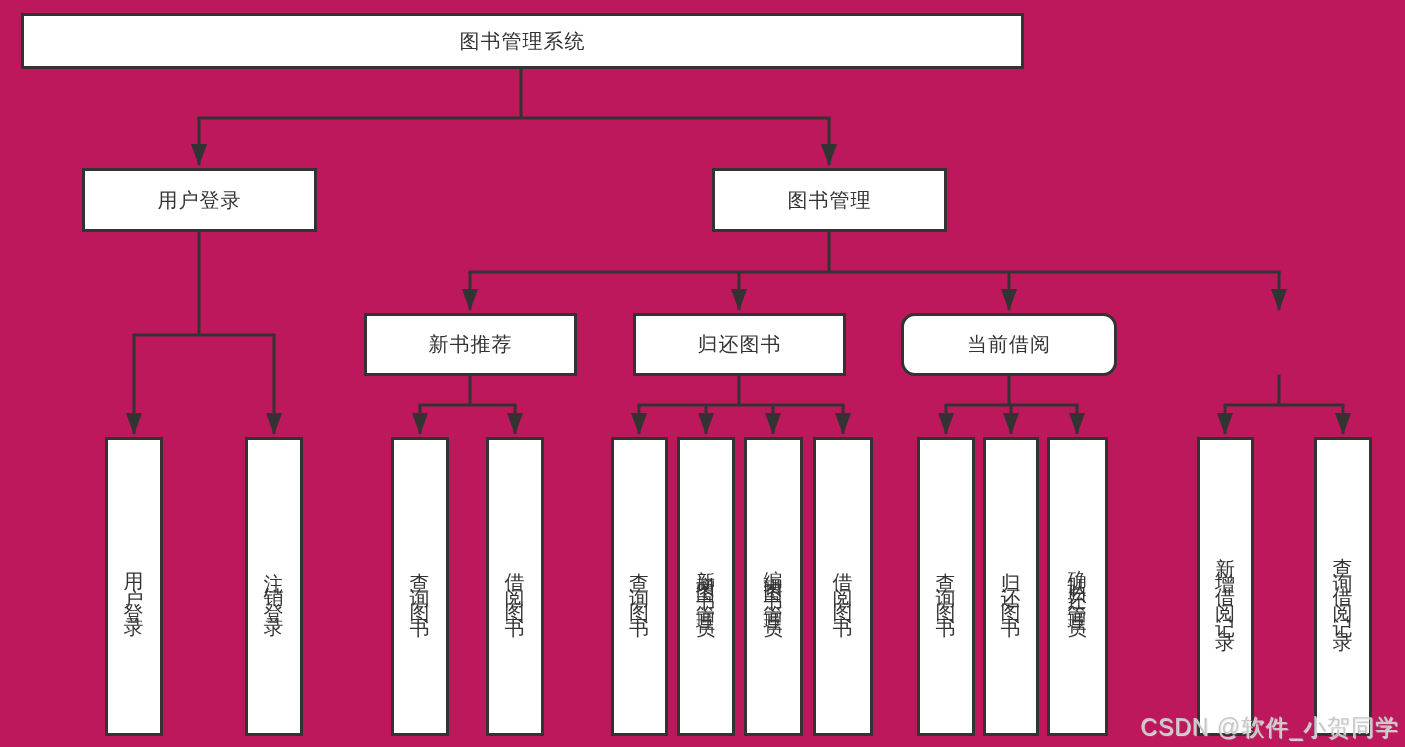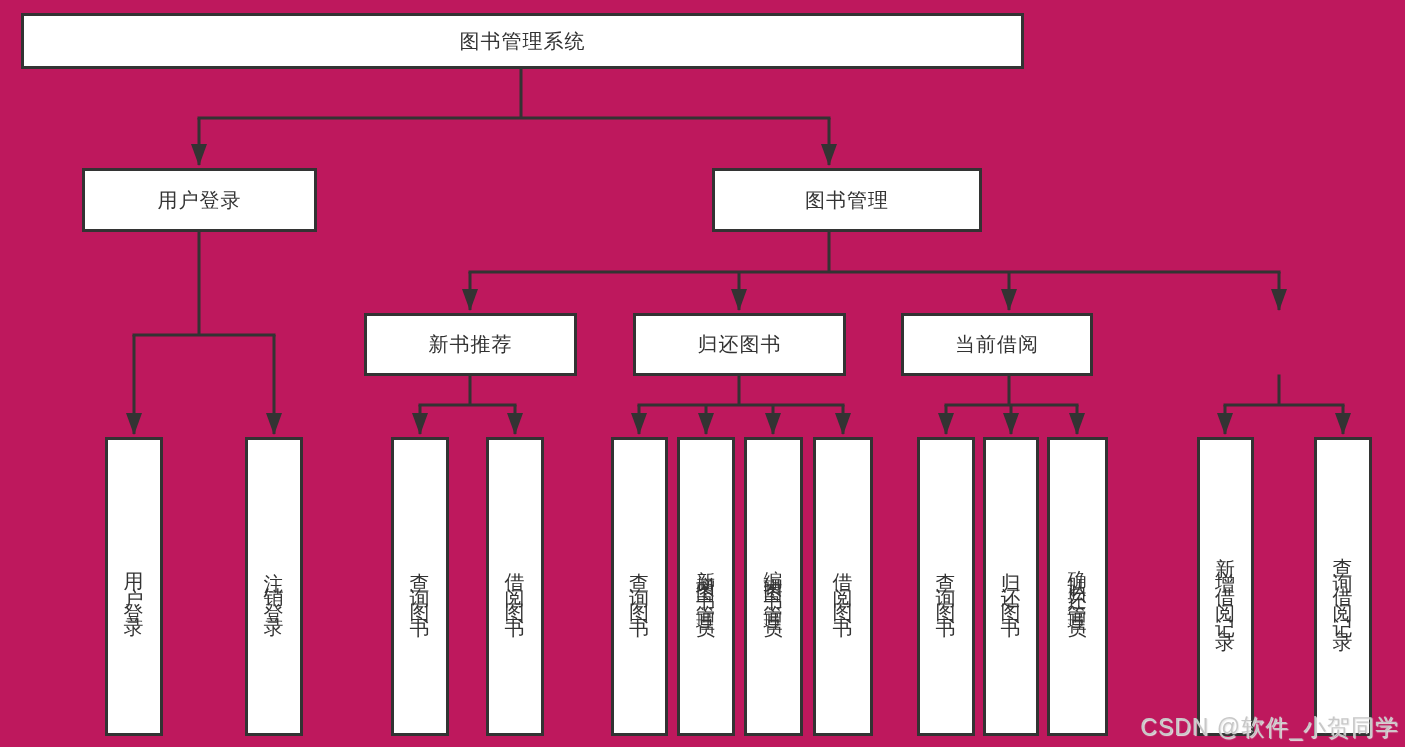--- a/index.html
+++ b/index.html
@@ -101,25 +101,25 @@
       <path d="M1011 405 V434" marker-end="url(#arrow)"></path>
       <path d="M1077 405 V434" marker-end="url(#arrow)"></path>
       <path d="M1225 405 V434" marker-end="url(#arrow)"></path>
       <path d="M1343 405 V434" marker-end="url(#arrow)"></path>
     </g>
   </svg>
 
   <div class="node hnode" style="left:21px; top:13px; width:1003px; height:56px;">图书管理系统</div>
 
   <div class="node hnode" style="left:82px; top:168px; width:235px; height:64px;">用户登录</div>
-  <div class="node hnode" style="left:712px; top:168px; width:270px; height:64px;">图书管理</div>
+  <div class="node hnode" style="left:712px; top:168px; width:235px; height:64px;">图书管理</div>
 
   <div class="node hnode" style="left:364px; top:313px; width:213px; height:63px;">新书推荐</div>
   <div class="node hnode" style="left:633px; top:313px; width:213px; height:63px;">归还图书</div>
-  <div class="node hnode" style="left:901px; top:313px; width:192px; height:63px;">当前借阅</div>
+  <div class="node hnode" style="left:901px; top:313px; width:216px; height:63px;border-radius:14px;">当前借阅</div>
 
   <div class="node leaf" style="left:105px; top:437px; width:58px; height:299px;">
     <div class="vtext">用户登录</div>
   </div>
   <div class="node leaf" style="left:245px; top:437px; width:58px; height:299px;">
     <div class="vtext">注销登录</div>
   </div>
   <div class="node leaf" style="left:391px; top:437px; width:58px; height:299px;">
     <div class="vtext">查询图书</div>
   </div>

